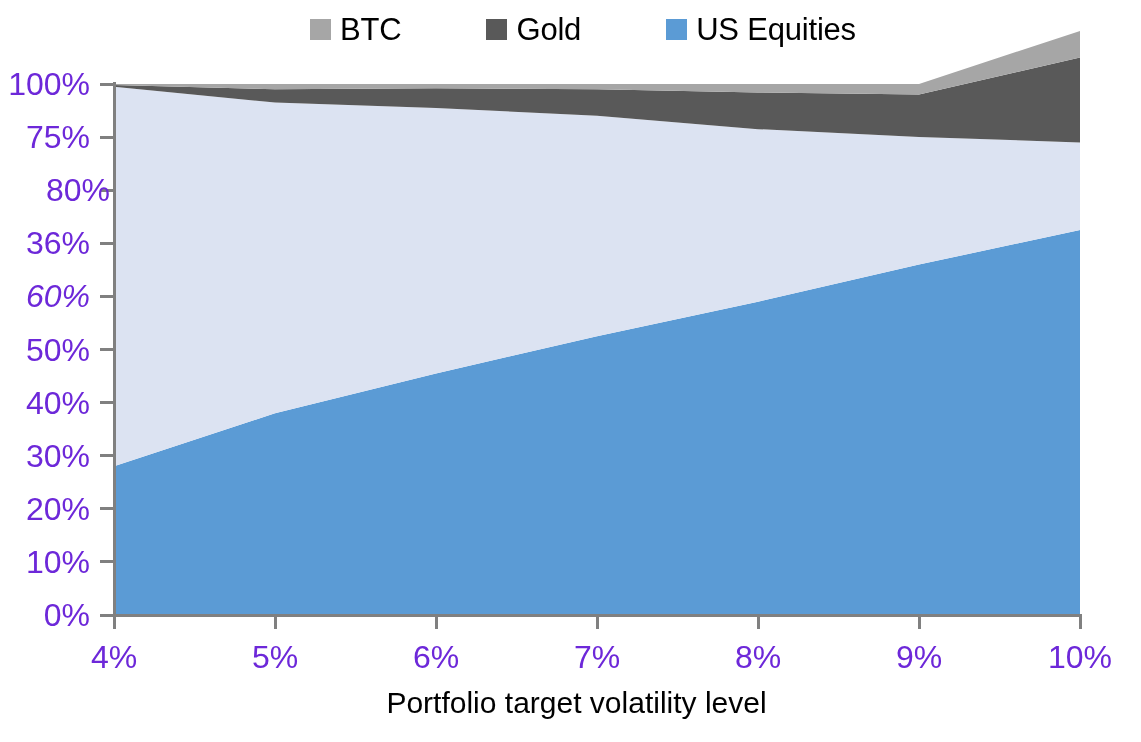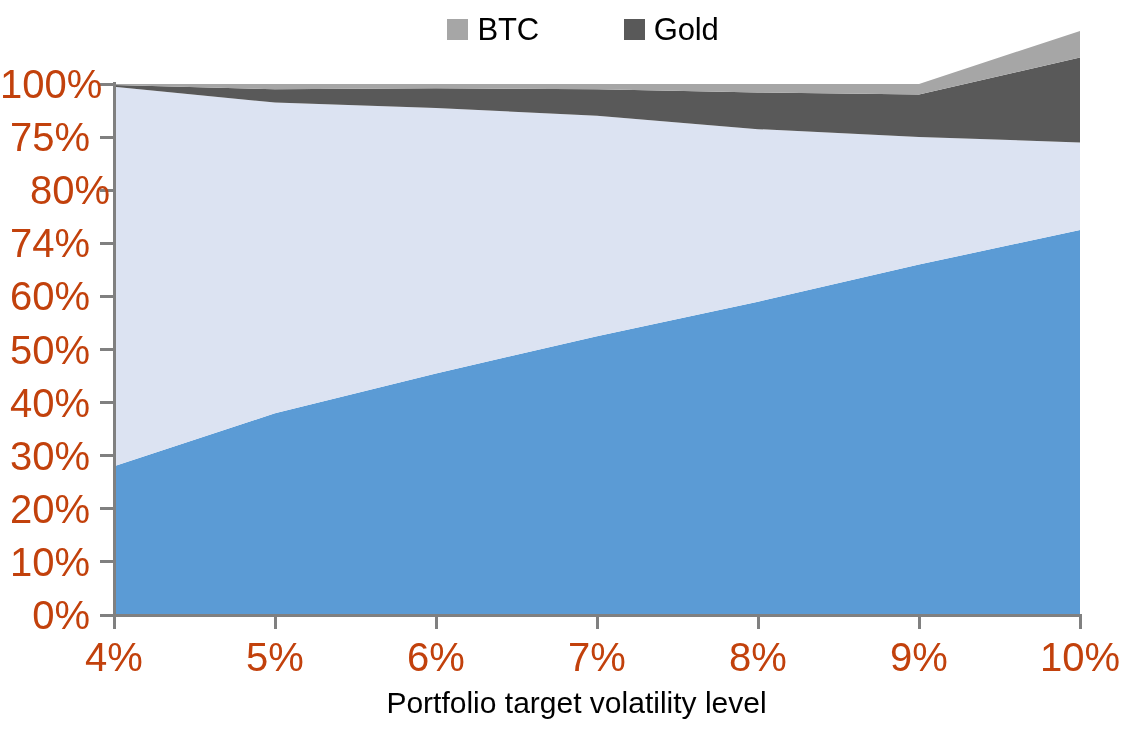--- a/index.html
+++ b/index.html
@@ -62,23 +62,23 @@
     height: 742px;
   }
   #plot-svg {
     position: absolute;
     left: 0;
     top: 0;
   }
 
   .axis-tick-label {
     position: absolute;
-    font-size: 40px;
+    font-size: 32px;
     line-height: 32px;
-    color: #c2410c;
+    color: #6d28d9;
     white-space: nowrap;
   }
   .y-tick-label {
     text-align: right;
     transform: translateY(-50%);
   }
   .x-tick-label {
     text-align: center;
     transform: translateX(-50%);
   }
@@ -106,20 +106,24 @@
       <span class="legend-swatch" style="background: rgb(166, 166, 166);"></span>
       <span class="legend-label">BTC</span>
     </div>
 
     <div class="legend-entry">
       <span class="legend-swatch" style="background: rgb(89, 89, 89);"></span>
       <span class="legend-label">Gold</span>
     </div>
 
 
+    <div class="legend-entry">
+      <span class="legend-swatch" style="background: rgb(91, 155, 213);"></span>
+      <span class="legend-label">US Equities</span>
+    </div>
 
   </div>
 
   <div id="plot-wrap">
     <svg id="plot-svg" width="1141" height="742">
       <g id="series-layer">
           <path d="M114.00 466.32 L275.00 413.22 L436.00 373.39 L597.00 336.22 L758.00 301.71 L919.00 264.54 L1080.00 230.03 L1080.00 615.00 L919.00 615.00 L758.00 615.00 L597.00 615.00 L436.00 615.00 L275.00 615.00 L114.00 615.00 Z" fill="#5B9BD5" stroke="none" shape-rendering="geometricPrecision"></path>
           <path d="M114.00 86.65 L275.00 102.59 L436.00 107.90 L597.00 115.86 L758.00 129.13 L919.00 137.10 L1080.00 142.41 L1080.00 230.03 L919.00 264.54 L758.00 301.71 L597.00 336.22 L436.00 373.39 L275.00 413.22 L114.00 466.32 Z" fill="#DCE3F2" stroke="none" shape-rendering="geometricPrecision"></path>
           <path d="M114.00 85.06 L275.00 89.31 L436.00 88.25 L597.00 89.31 L758.00 92.50 L919.00 94.62 L1080.00 57.45 L1080.00 142.41 L919.00 137.10 L758.00 129.13 L597.00 115.86 L436.00 107.90 L275.00 102.59 L114.00 86.65 Z" fill="#595959" stroke="none" shape-rendering="geometricPrecision"></path>
           <path d="M114.00 84.00 L275.00 84.00 L436.00 84.00 L597.00 84.00 L758.00 84.00 L919.00 84.00 L1080.00 30.90 L1080.00 57.45 L919.00 94.62 L758.00 92.50 L597.00 89.31 L436.00 88.25 L275.00 89.31 L114.00 85.06 Z" fill="#A6A6A6" stroke="none" shape-rendering="geometricPrecision"></path>
@@ -148,22 +152,22 @@
         </g>
     </svg>
 
     <div id="y-tick-labels">
         <div class="axis-tick-label y-tick-label" style="left: 0px; width: 90px; top: 615px;">0%</div>
         <div class="axis-tick-label y-tick-label" style="left: 0px; width: 90px; top: 561.9px;">10%</div>
         <div class="axis-tick-label y-tick-label" style="left: 0px; width: 90px; top: 508.8px;">20%</div>
         <div class="axis-tick-label y-tick-label" style="left: 0px; width: 90px; top: 455.7px;">30%</div>
         <div class="axis-tick-label y-tick-label" style="left: 0px; width: 90px; top: 402.6px;">40%</div>
         <div class="axis-tick-label y-tick-label" style="left: 0px; width: 90px; top: 349.5px;">50%</div>
-        <div class="axis-tick-label y-tick-label" style="left: 0px; width: 90px; top: 296.4px;">60%</div>
-        <div class="axis-tick-label y-tick-label" style="left: 0px; width: 90px; top: 243.3px;">74%</div>
+        <div class="axis-tick-label y-tick-label" style="left: 0px; width: 90px; top: 296.4px; font-style: italic;">60%</div>
+        <div class="axis-tick-label y-tick-label" style="left: 0px; width: 90px; top: 243.3px;">36%</div>
         <div class="axis-tick-label y-tick-label" style="left: 0px; width: 90px; top: 190.2px; margin-left: 20px;">80%</div>
         <div class="axis-tick-label y-tick-label" style="left: 0px; width: 90px; top: 137.1px;">75%</div>
         <div class="axis-tick-label y-tick-label" style="left: 0px; width: 90px; top: 84px;">100%</div>
       </div>
     <div id="x-tick-labels">
         <div class="axis-tick-label x-tick-label" style="left: 114px; top: 641px;">4%</div>
         <div class="axis-tick-label x-tick-label" style="left: 275px; top: 641px;">5%</div>
         <div class="axis-tick-label x-tick-label" style="left: 436px; top: 641px;">6%</div>
         <div class="axis-tick-label x-tick-label" style="left: 597px; top: 641px;">7%</div>
         <div class="axis-tick-label x-tick-label" style="left: 758px; top: 641px;">8%</div>

